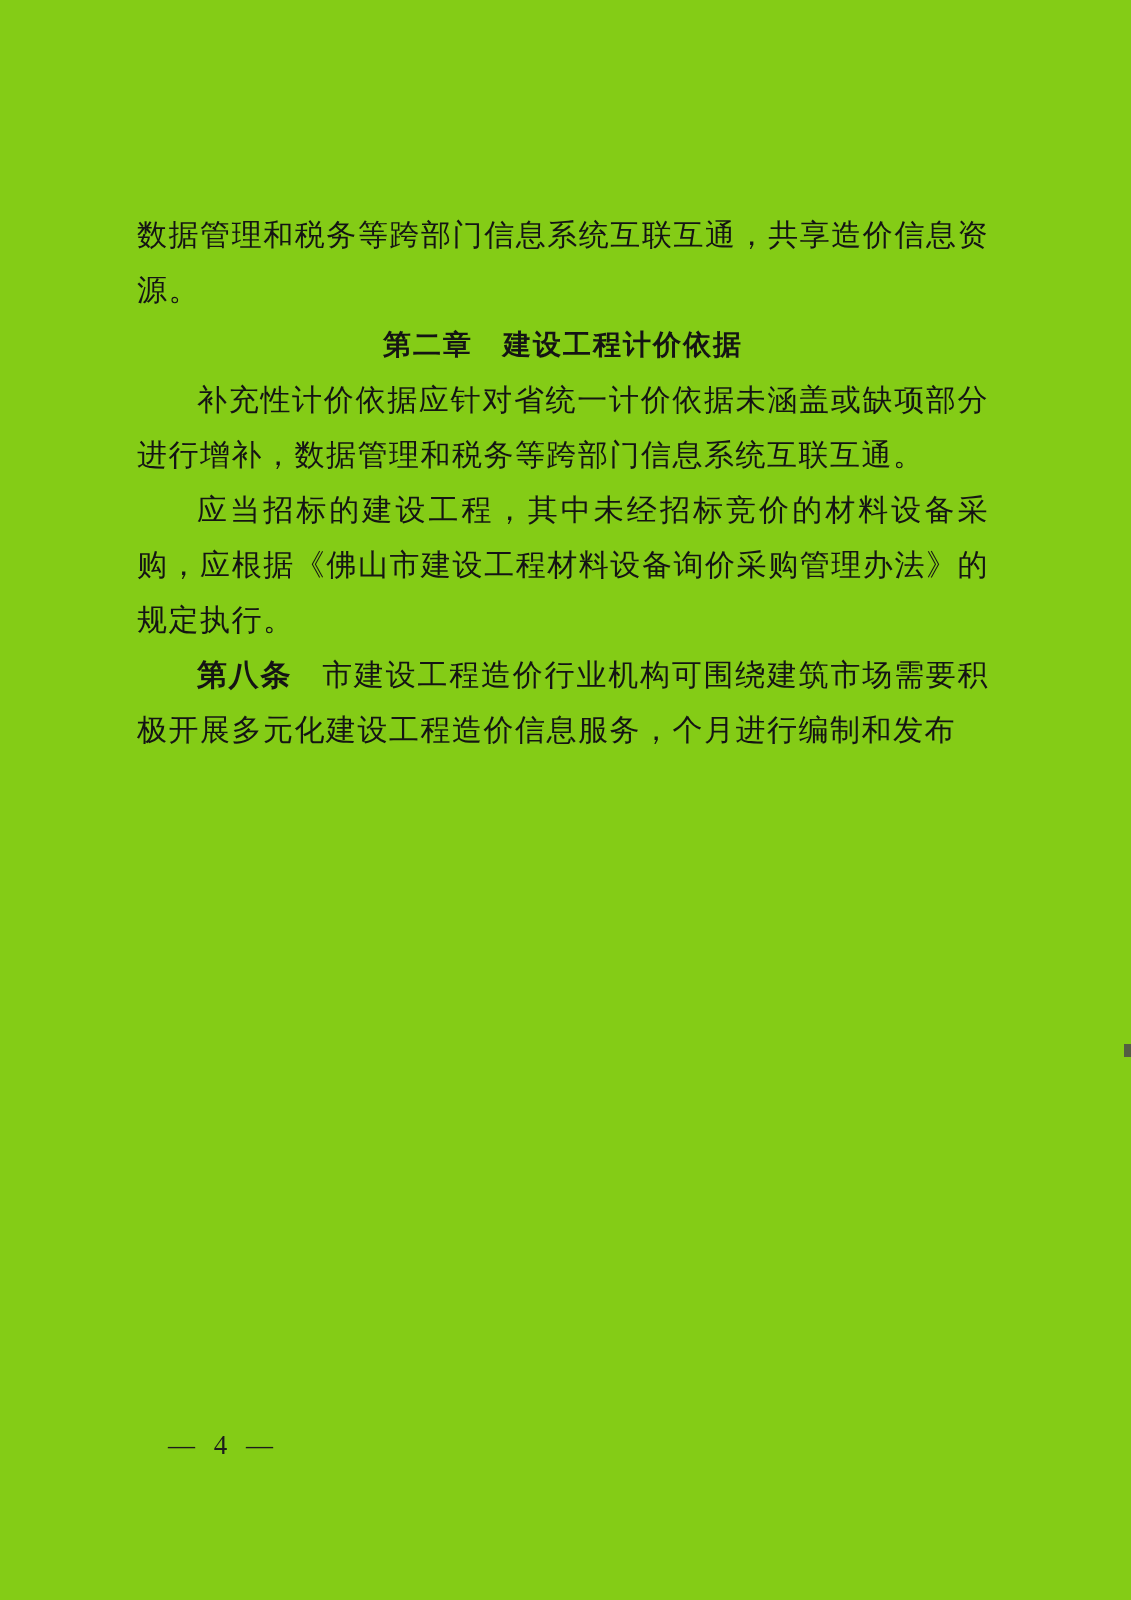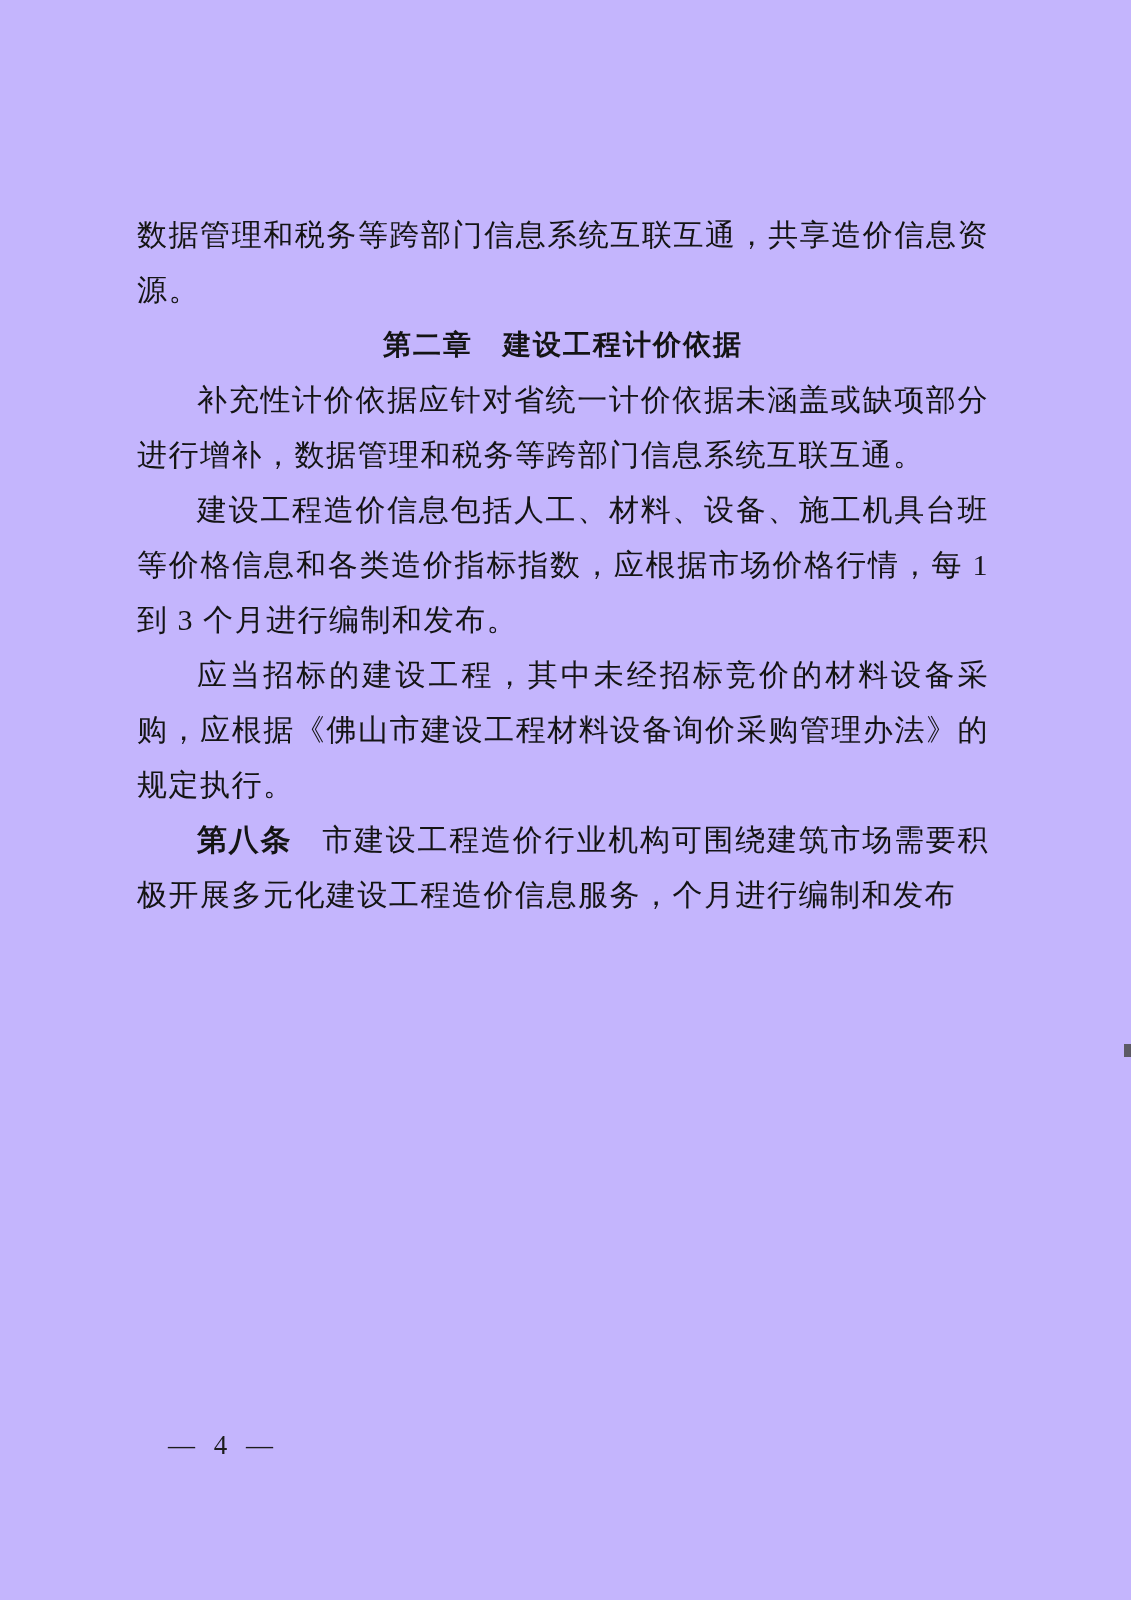--- a/index.html
+++ b/index.html
@@ -2,21 +2,21 @@
 <html><head>
 <meta charset="utf-8">
 <style>
   * { box-sizing: border-box; }
   html, body { margin: 0; padding: 0; background: #e8e8e8; }
   .page {
     position: relative;
     width: 1131px;
     height: 1600px;
     margin: 0 auto;
-    background: #c4b5fd;
+    background: #84cc16;
     overflow: hidden;
     font-family: "Liberation Serif", "DejaVu Serif", serif;
     color: #141414;
   }
   .content {
     position: absolute;
     left: 137px;
     top: 207px;
     width: 852px;
     font-size: 30px;
@@ -68,21 +68,20 @@
 
   <div class="content">
 
     <p class="para">数据管理和税务等跨部门信息系统互联互通，共享造价信息资源。</p>
 
     <h2 class="chapter-heading">第二章　建设工程计价依据</h2>
 
 
     <p class="para indent">补充性计价依据应针对省统一计价依据未涵盖或缺项部分进行增补，数据管理和税务等跨部门信息系统互联互通。</p>
 
-    <p class="para indent">建设工程造价信息包括人工、材料、设备、施工机具台班等价格信息和各类造价指标指数，应根据市场价格行情，每 1 到 3 个月进行编制和发布。</p>
 
 
     <p class="para indent">应当招标的建设工程，其中未经招标竞价的材料设备采购，应根据《佛山市建设工程材料设备询价采购管理办法》的规定执行。</p>
 
     <p class="para indent">
       <span class="term">第八条</span><span>市建设工程造价行业机构可围绕建筑市场需要积极开展多元化建设工程造价信息服务，个月进行编制和发布</span>
     </p>
 
   </div>
 

